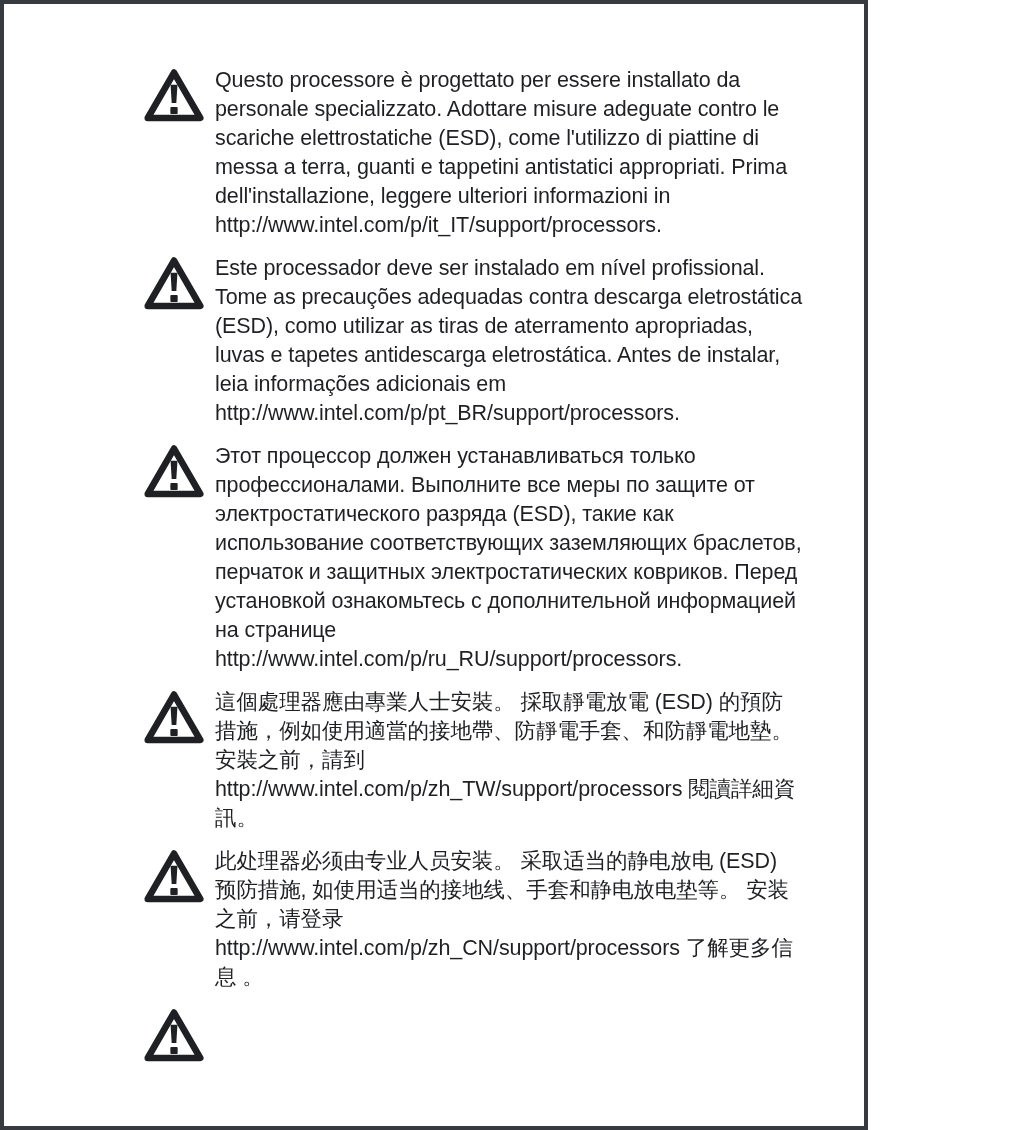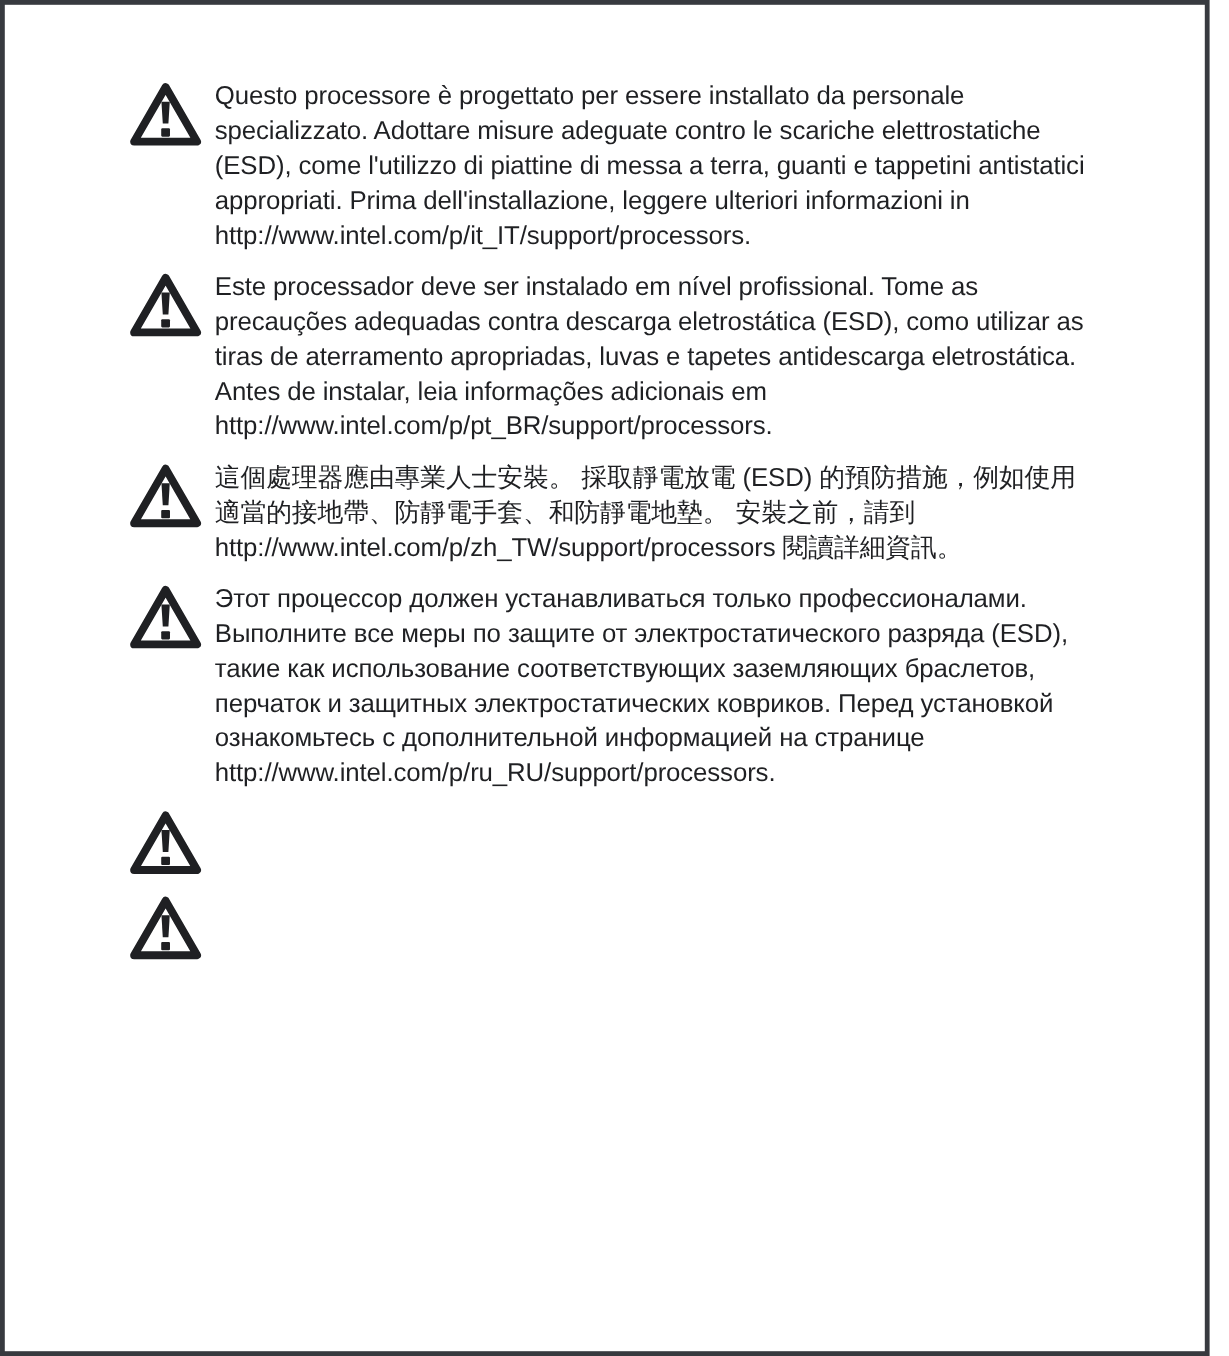--- a/index.html
+++ b/index.html
@@ -7,25 +7,26 @@
     --border-color: #373a3f;
     --text-color: #1f2023;
   }
   * { box-sizing: border-box; }
   html, body {
     margin: 0;
     padding: 0;
     background: #ffffff;
   }
   .page {
-    width: 1008px;
+    width: 868px;
     height: 1130px;
     background: var(--page-bg);
     border: 4px solid var(--border-color);
     overflow: hidden;
+    padding-left: 36px;
   }
   .content {
     padding: 62px 60px 0 104px;
   }
   .warning-row {
     display: flex;
     align-items: flex-start;
     gap: 11px;
     margin-bottom: 14px;
   }
@@ -80,42 +81,43 @@
   </div>
 
   <div class="warning-row">
     <span class="warning-icon">
       <svg viewBox="0 0 64 58" aria-hidden="true">
         <path d="M32 4.5 L60 53 H4 Z" fill="none" stroke="currentColor" stroke-width="7" stroke-linejoin="round"></path>
         <path d="M28.3 17.5 h7.4 l-1.2 19.5 h-5 Z" fill="currentColor"></path>
         <rect x="28.1" y="41.2" width="7.8" height="7.4" rx="1" fill="currentColor"></rect>
       </svg>
     </span>
+    <p class="warning-text">Этот процессор должен устанавливаться только профессионалами. Выполните все меры по защите от электростатического разряда (ESD), такие как использование соответствующих заземляющих браслетов, перчаток и защитных электростатических ковриков. Перед установкой ознакомьтесь с дополнительной информацией на странице http://www.intel.com/p/ru_RU/support/processors.</p>
+  </div>
+
+  <div class="warning-row">
+    <span class="warning-icon">
+      <svg viewBox="0 0 64 58" aria-hidden="true">
+        <path d="M32 4.5 L60 53 H4 Z" fill="none" stroke="currentColor" stroke-width="7" stroke-linejoin="round"></path>
+        <path d="M28.3 17.5 h7.4 l-1.2 19.5 h-5 Z" fill="currentColor"></path>
+        <rect x="28.1" y="41.2" width="7.8" height="7.4" rx="1" fill="currentColor"></rect>
+      </svg>
+    </span>
     <p class="warning-text">這個處理器應由專業人士安裝。 採取靜電放電 (ESD) 的預防措施，例如使用適當的接地帶、防靜電手套、和防靜電地墊。 安裝之前，請到 http://www.intel.com/p/zh_TW/support/processors 閱讀詳細資訊。</p>
   </div>
 
   <div class="warning-row">
     <span class="warning-icon">
       <svg viewBox="0 0 64 58" aria-hidden="true">
         <path d="M32 4.5 L60 53 H4 Z" fill="none" stroke="currentColor" stroke-width="7" stroke-linejoin="round"></path>
         <path d="M28.3 17.5 h7.4 l-1.2 19.5 h-5 Z" fill="currentColor"></path>
         <rect x="28.1" y="41.2" width="7.8" height="7.4" rx="1" fill="currentColor"></rect>
       </svg>
     </span>
-    <p class="warning-text">Этот процессор должен устанавливаться только профессионалами. Выполните все меры по защите от электростатического разряда (ESD), такие как использование соответствующих заземляющих браслетов, перчаток и защитных электростатических ковриков. Перед установкой ознакомьтесь с дополнительной информацией на странице http://www.intel.com/p/ru_RU/support/processors.</p>
-  </div>
-
-  <div class="warning-row">
-    <span class="warning-icon">
-      <svg viewBox="0 0 64 58" aria-hidden="true">
-        <path d="M32 4.5 L60 53 H4 Z" fill="none" stroke="currentColor" stroke-width="7" stroke-linejoin="round"></path>
-        <path d="M28.3 17.5 h7.4 l-1.2 19.5 h-5 Z" fill="currentColor"></path>
-        <rect x="28.1" y="41.2" width="7.8" height="7.4" rx="1" fill="currentColor"></rect>
-      </svg>
-    </span>
+    <p class="warning-text">此处理器必须由专业人员安装。 采取适当的静电放电 (ESD) 预防措施, 如使用适当的接地线、手套和静电放电垫等。 安装之前，请登录 http://www.intel.com/p/zh_CN/support/processors 了解更多信息 。</p>
   </div>
 
   <div class="warning-row">
     <span class="warning-icon">
       <svg viewBox="0 0 64 58" aria-hidden="true">
         <path d="M32 4.5 L60 53 H4 Z" fill="none" stroke="currentColor" stroke-width="7" stroke-linejoin="round"></path>
         <path d="M28.3 17.5 h7.4 l-1.2 19.5 h-5 Z" fill="currentColor"></path>
         <rect x="28.1" y="41.2" width="7.8" height="7.4" rx="1" fill="currentColor"></rect>
       </svg>
     </span>

